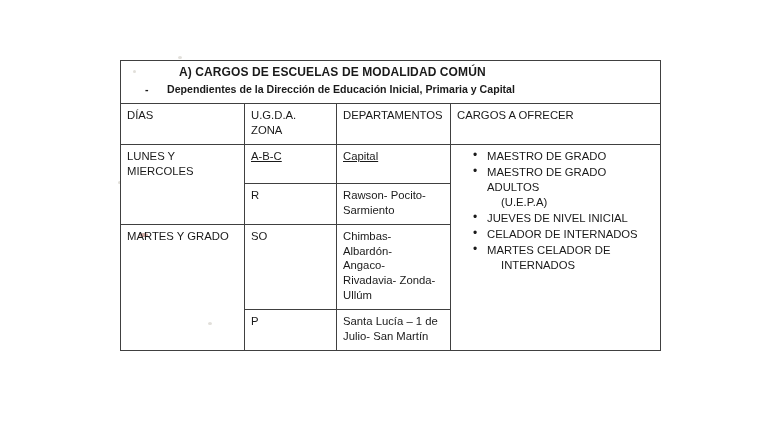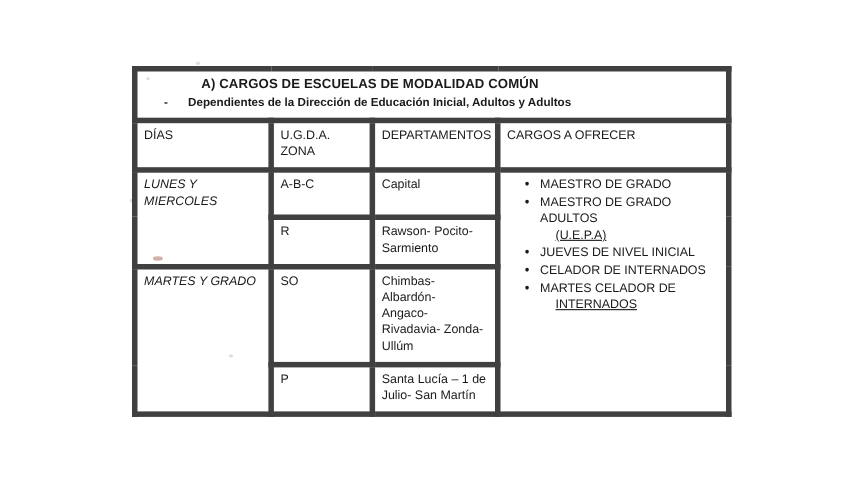--- a/index.html
+++ b/index.html
@@ -24,21 +24,21 @@
   }
   .doc-table {
     position: absolute;
     left: 120px;
     top: 60px;
     width: 540px;
     border-collapse: collapse;
     table-layout: fixed;
   }
   .doc-table td {
-    border: 5px solid #404040;
+    border: 1px solid #404040;
     vertical-align: top;
     padding: 4px 6px 6px 6px;
     font-size: 11.3px;
     line-height: 1.32;
   }
   .title-cell {
     text-align: left;
     padding: 5px 6px 4px 6px;
   }
   .title-line-1 {
@@ -60,21 +60,21 @@
   .head-cell {
     font-size: 11.3px;
     height: 30px;
     margin-left: 24px;
   }
   .col-dias   { width: 124px; }
   .col-zona   { width: 92px; }
   .col-depto  { width: 114px; }
   .col-cargos { width: 210px; }
 
-  .cell-tall { height: 28px; }
+  .cell-tall { height: 28px; text-decoration: underline; }
   .two-line { line-height: 1.3; }
 
   ul.cargos {
     margin: 0;
     padding: 0 0 0 16px;
     list-style: none;
   }
   ul.cargos li {
     position: relative;
     padding-left: 14px;
@@ -85,25 +85,24 @@
   ul.cargos li:before {
     content: "\2022";
     position: absolute;
     left: 0;
     top: -1px;
     font-size: 12px;
   }
   .sub {
     padding-left: 14px;
     display: block;
-    text-decoration: underline;
   }
   .nowrap-ind { display: block; }
   .cargos-cell { padding-top: 7px; margin-left: 40px; }
-  .rowspan-cell { vertical-align: top; font-style: italic; }
+  .rowspan-cell { vertical-align: top; }
 </style>
 </head>
 <body>
 
 <div class="scan-speck" style="left:178px; top:56px; width:4px; height:3px;"></div>
 <div class="scan-speck" style="left:133px; top:70px; width:3px; height:3px;"></div>
 <div class="scan-speck" style="left:139px; top:233px; width:9px; height:4px; background:#b8796f; opacity:.6;"></div>
 <div class="scan-speck" style="left:208px; top:322px; width:4px; height:3px;"></div>
 <div class="scan-speck" style="left:118px; top:181px; width:3px; height:3px;"></div>
 
@@ -112,21 +111,21 @@
     <col class="col-dias">
     <col class="col-zona">
     <col class="col-depto">
     <col class="col-cargos">
   </colgroup>
   <tbody>
     <tr>
       <td class="title-cell" colspan="4">
         <div class="title-line-1">A)   CARGOS DE ESCUELAS DE MODALIDAD COMÚN</div>
         <div class="title-line-2">
-          <span class="dash">-</span><span>Dependientes de la Dirección de Educación Inicial, Adultos y Adultos</span>
+          <span class="dash">-</span><span>Dependientes de la Dirección de Educación Inicial, Primaria y Capital</span>
         </div>
       </td>
     </tr>
 
     <tr>
       <td class="head-cell">DÍAS</td>
       <td class="head-cell">
         <span class="nowrap-ind">U.G.D.A.</span>
         <span class="nowrap-ind">ZONA</span>
       </td>

